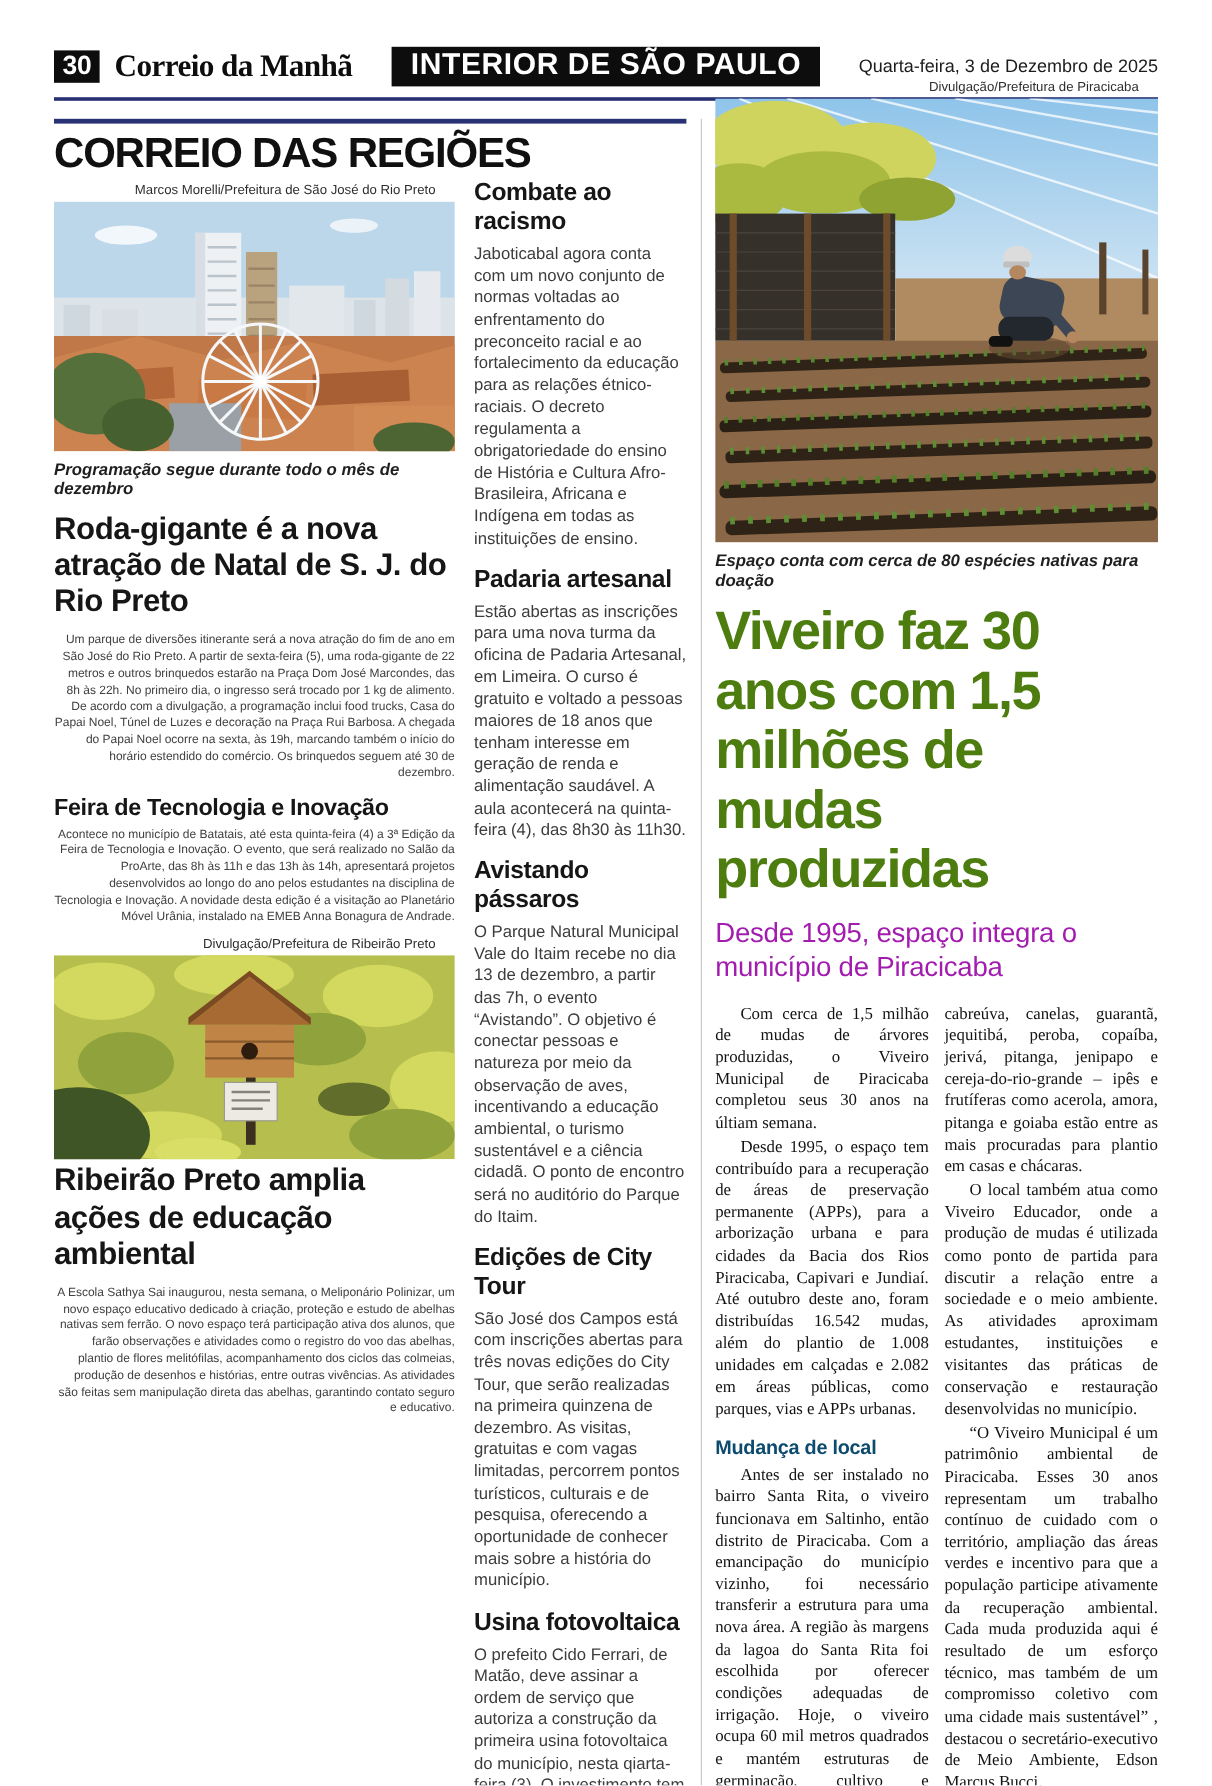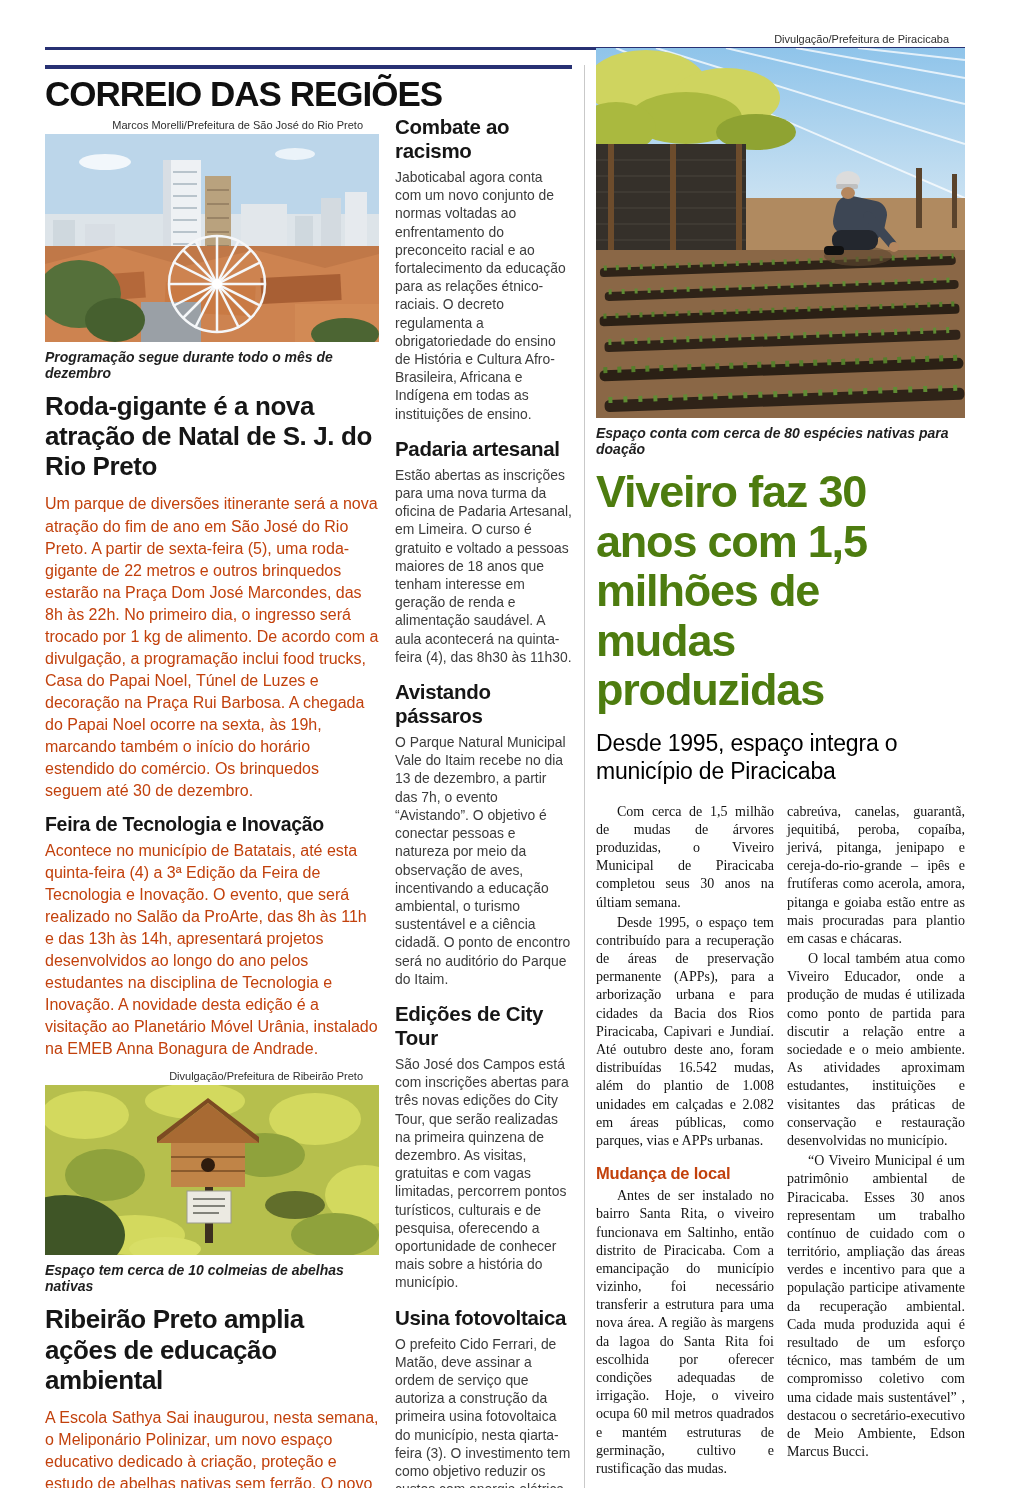--- a/index.html
+++ b/index.html
@@ -27,46 +27,52 @@
                  margin:0 0 2px;line-height:1;}
   .regions-cols{display:flex;gap:16px;margin-top:4px;}
   .col-left{width:334px;flex:0 0 334px;}
   .col-mid{width:177px;flex:0 0 177px;}
   
   .credit{font-size:11px;color:#2e2e2e;text-align:right;margin:4px 16px 3px;}
   .caption{font-style:italic;font-size:14px;font-weight:600;color:#1f1f1f;
            margin:7px 0 10px;}
   .headline{font-size:26px;font-weight:700;line-height:1.16;letter-spacing:-0.4px;
             color:#161616;margin:2px 0 12px;}
-  .body-sans{font-size:16px;line-height:1.38;color:#c2410c;margin:0 0 10px;}
+  .body-sans{font-size:10px;line-height:1.38;color:#404040;margin:0 0 10px;text-align:right;}
   .subhead{font-size:19.5px;font-weight:700;color:#161616;margin:10px 0 4px;
            letter-spacing:-0.3px;}
   .photo{display:block;width:100%;}
   
   .mid-title{font-size:20.5px;font-weight:700;color:#161616;letter-spacing:-0.3px;
              margin:0 0 5px;}
   .mid-body{font-size:13.9px;line-height:1.31;color:#3c3c3c;margin:0 0 14px;}
   
   .viv-headline{font-size:45px;font-weight:700;line-height:1.1;letter-spacing:-1.2px;
                 color:#4d7c0f;margin:6px 0 14px;}
-  .viv-subhead{font-size:23px;font-weight:400;line-height:1.22;color:#000000;
+  .viv-subhead{font-size:23px;font-weight:400;line-height:1.22;color:#a21caf;
                margin:0 0 18px;letter-spacing:-0.2px;}
   .viv-cols{display:flex;gap:13px;}
   .viv-col{width:178px;flex:0 0 178px;}
   .vp{font-family:"Liberation Serif",serif;font-size:14px;line-height:1.3;
       text-align:justify;color:#121212;margin:0 0 2px;text-indent:1.5em;}
   .vp.noindent{text-indent:0;font-family:Liberation Serif, serif;}
-  .vh{font-size:16.5px;font-weight:800;color:#c2410c;margin:14px 0 4px;
+  .vh{font-size:16.5px;font-weight:800;color:#0c4a6e;margin:14px 0 4px;
       letter-spacing:-0.2px;font-family:"Liberation Sans",sans-serif;}
 </style>
 </head>
 <body>
 
 <div class="page">
 
+  <header class="topbar">
+    <div class="pagenum">30</div>
+    <div class="masthead">Correio da Manhã</div>
+    <div class="banner">INTERIOR DE SÃO PAULO</div>
+    <div class="dateline">Quarta-feira, 3 de Dezembro de 2025</div>
+  </header>
   <div class="top-rule"></div>
 
   <div class="content">
 
     <section class="regions">
       <div class="regions-titlebox">
         <h1 class="regions-title">CORREIO DAS REGIÕES</h1>
       </div>
 
       <div class="regions-cols">
@@ -165,21 +171,20 @@
               <polygon points="112,58 163,18 214,58 214,52 163,13 112,52" fill="#7c4a22"></polygon>
               <circle cx="163" cy="80" r="7" fill="#2e1c0e"></circle>
               <rect x="142" y="106" width="44" height="32" fill="#eceae2" stroke="#9b9b8d"></rect>
               <line x1="148" y1="114" x2="180" y2="114" stroke="#82827a" stroke-width="2"></line>
               <line x1="148" y1="121" x2="180" y2="121" stroke="#82827a" stroke-width="2"></line>
               <line x1="148" y1="128" x2="174" y2="128" stroke="#82827a" stroke-width="2"></line>
             </g>
             <ellipse cx="120" cy="164" rx="36" ry="12" fill="#d8de66"></ellipse>
           </svg>
 
-          <div class="caption">Espaço tem cerca de 10 colmeias de abelhas nativas</div>
           <h2 class="headline">Ribeirão Preto amplia ações de educação ambiental</h2>
           <p class="body-sans">A Escola Sathya Sai inaugurou, nesta semana, o Meliponário Polinizar, um novo espaço educativo dedicado à criação, proteção e estudo de abelhas nativas sem ferrão. O novo espaço terá participação ativa dos alunos, que farão observações e atividades como o registro do voo das abelhas, plantio de flores melitófilas, acompanhamento dos ciclos das colmeias, produção de desenhos e histórias, entre outras vivências. As atividades são feitas sem manipulação direta das abelhas, garantindo contato seguro e educativo.</p>
 
         </div>
 
         <div class="col-mid">
           <h3 class="mid-title">Combate ao racismo</h3>
           <p class="mid-body">Jaboticabal agora conta com um novo conjunto de normas voltadas ao enfrentamento do preconceito racial e ao fortalecimento da educação para as relações étnico-raciais. O decreto regulamenta a obrigatoriedade do ensino de História e Cultura Afro-Brasileira, Africana e Indígena em todas as instituições de ensino.</p>
 
           <h3 class="mid-title">Padaria artesanal</h3>

